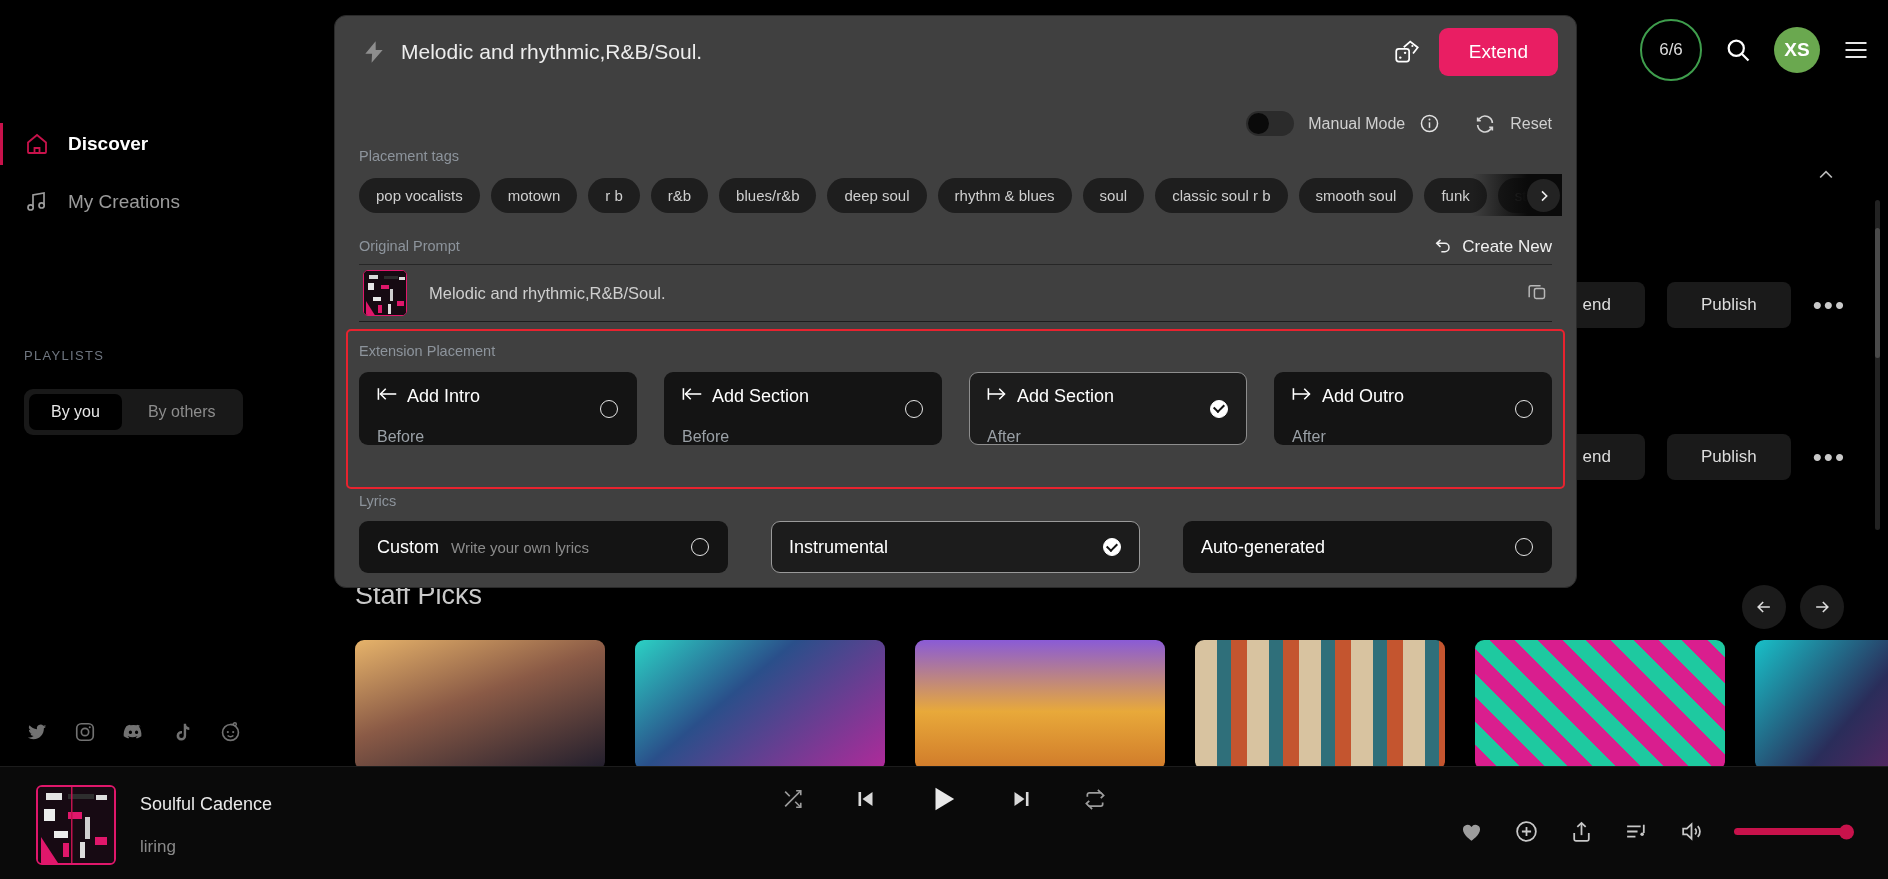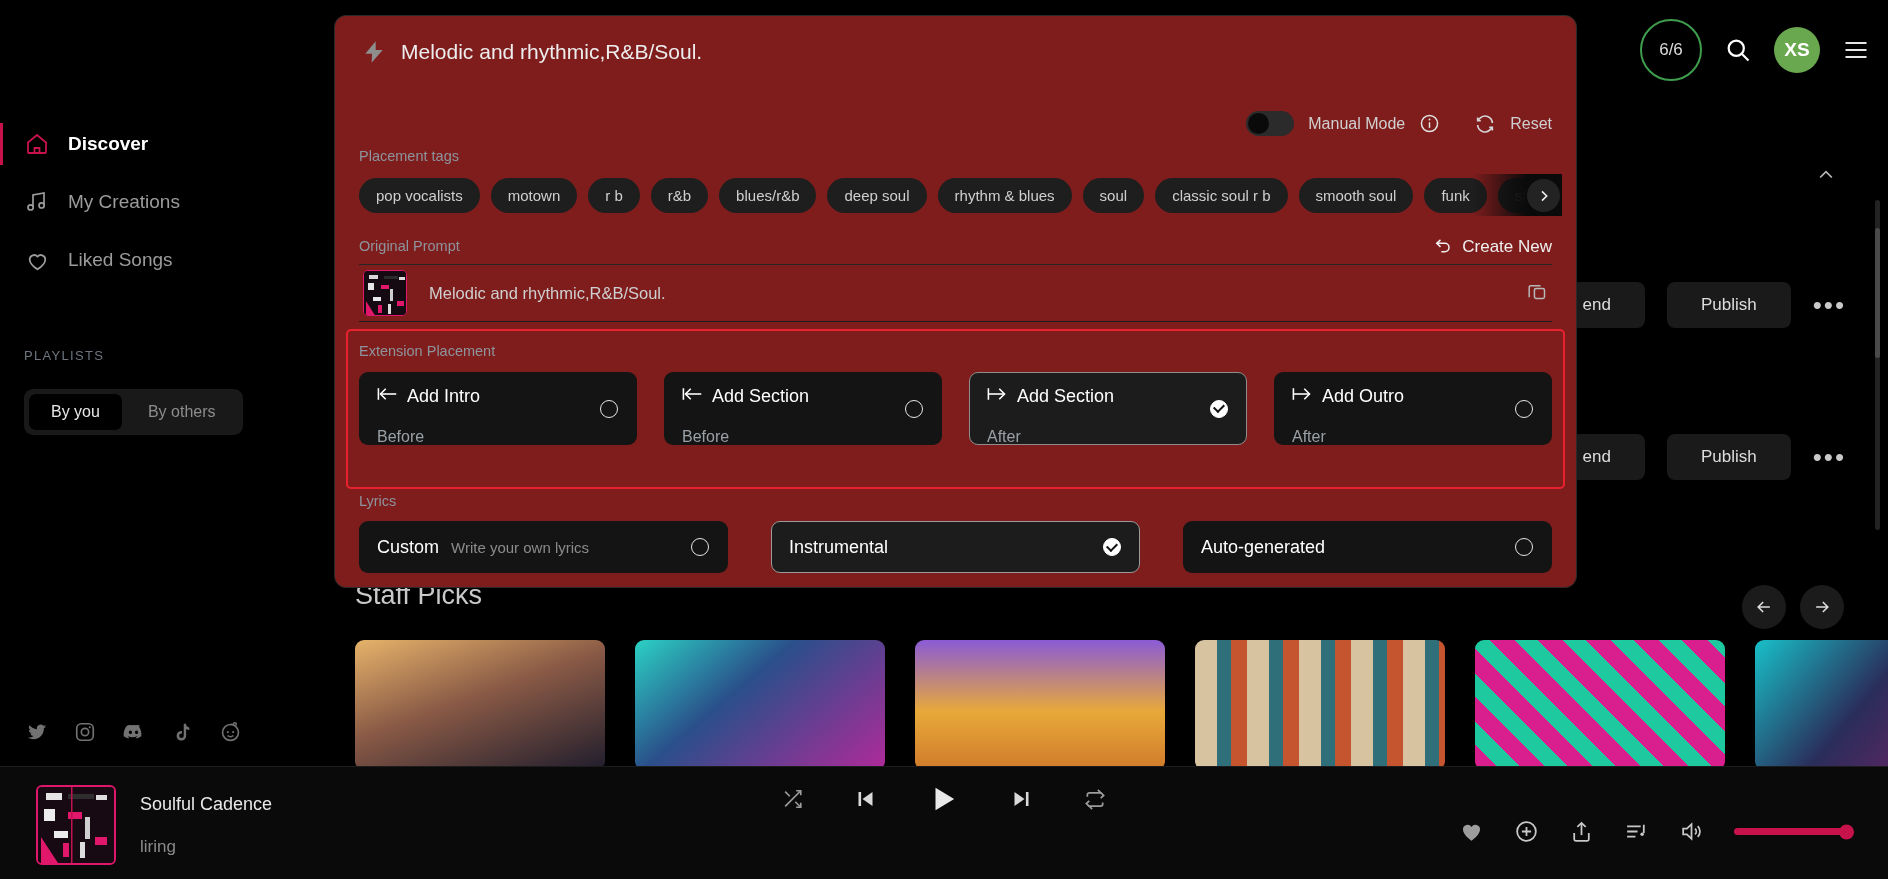--- a/index.html
+++ b/index.html
@@ -49,21 +49,21 @@
 
   .staffpicks { position:absolute; left:355px; top:580px; font-size:27px; color:#c9c9c9; font-weight:400; }
   .carousel-nav { position:absolute; top:585px; display:flex; gap:14px; }
   .circ-btn { width:44px; height:44px; border-radius:50%; background:#1b1b1b; display:flex; align-items:center; justify-content:center; color:#d8d8d8; cursor:pointer; }
 
   .cards { position:absolute; left:355px; top:640px; display:flex; gap:30px; }
   .card { width:250px; height:130px; border-radius:9px; overflow:hidden; position:relative; }
 
   
   .modal { position:absolute; left:334px; top:15px; width:1243px; height:573px;
-           background:#7f1d1d; border:1px solid #2a2a2a; border-radius:12px; }
+           background:#404040; border:1px solid #2a2a2a; border-radius:12px; }
   .modal-head { position:absolute; left:0; top:0; right:0; height:72px; display:flex; align-items:center; padding:0 18px 0 26px; }
   .bolt { width:26px; height:30px; margin-right:14px; }
   .modal-title { font-size:21px; color:#ededed; font-weight:400; }
   .head-right { margin-left:auto; display:flex; align-items:center; gap:18px; }
   .extend-btn { background:#e91e63; color:#fff; font-size:19px; font-weight:500; padding:13px 30px; border-radius:9px; border:0; cursor:pointer; font-family:inherit; }
 
   .manualrow { position:absolute; right:24px; top:95px; display:flex; align-items:center; gap:14px; }
   .toggle { width:48px; height:25px; border-radius:14px; background:#2b2b2b; position:relative; cursor:pointer; }
   .toggle::after { content:""; position:absolute; left:2px; top:2px; width:21px; height:21px; border-radius:50%; background:#0a0a0a; }
   .manual-lbl { font-size:16px; color:#d0d0d0; }
@@ -137,28 +137,20 @@
       <div class="nav-item">
         <span class="nav-icon">
           <svg width="24" height="24" viewBox="0 0 24 24" fill="none" stroke="#9b9b9b" stroke-width="1.7">
             <path d="M8 17V5l11-2v12"></path>
               <circle cx="5.6" cy="17.4" r="2.6"></circle>
               <circle cx="16.6" cy="15.4" r="2.6"></circle>
           </svg>
         </span>
         <span class="nav-label">My Creations</span>
       </div>
-      <div class="nav-item">
-        <span class="nav-icon">
-          <svg width="25" height="25" viewBox="0 0 24 24" fill="none" stroke="#9b9b9b" stroke-width="1.7">
-            <path d="M12 20.5s-7.5-4.7-7.5-9.7A4.3 4.3 0 0 1 12 8.2a4.3 4.3 0 0 1 7.5 2.6c0 5-7.5 9.7-7.5 9.7z"></path>
-          </svg>
-        </span>
-        <span class="nav-label">Liked Songs</span>
-      </div>
     </div>
 
     <div class="playlists-hdr">PLAYLISTS</div>
 
     <div class="seg">
       <div class="seg-btn on">By you</div>
       <div class="seg-btn">By others</div>
     </div>
 
     <div class="socials">
@@ -260,20 +252,32 @@
 
   <div class="modal">
 
     <div class="modal-head">
       <span class="bolt">
         <svg width="26" height="30" viewBox="0 0 24 24" fill="#8e8e8e">
             <path d="M13.5 2L4 13.5h6.2L9.8 22 20 10.2h-6.4z"></path>
           </svg>
       </span>
       <span class="modal-title">Melodic and rhythmic,R&amp;B/Soul.</span>
+      <span class="head-right">
+        <span class="icon-btn">
+          <svg width="28" height="28" viewBox="0 0 26 26" fill="none" stroke="#fff" stroke-width="1.6">
+            <rect x="3" y="10" width="12" height="12" rx="2.4"></rect>
+            <circle cx="6.8" cy="18.2" r="1.1" fill="#fff" stroke="none"></circle>
+            <circle cx="11.2" cy="13.8" r="1.1" fill="#fff" stroke="none"></circle>
+            <path d="M10 8.6l6-5.2 7 5.4-4.4 5.6"></path>
+            <circle cx="18" cy="7.4" r="1" fill="#fff" stroke="none"></circle>
+          </svg>
+        </span>
+        <button class="extend-btn">Extend</button>
+      </span>
     </div>
 
     <div class="manualrow">
       <span class="toggle"></span>
       <span class="manual-lbl">Manual Mode</span>
       <span class="icon-btn">
         <svg width="21" height="21" viewBox="0 0 24 24" fill="none" stroke="#e4e4e4" stroke-width="1.7">
             <circle cx="12" cy="12" r="9.2"></circle>
             <path d="M12 10.6V17"></path>
             <circle cx="12" cy="7.4" r="1.1" fill="#e4e4e4" stroke="none"></circle>

